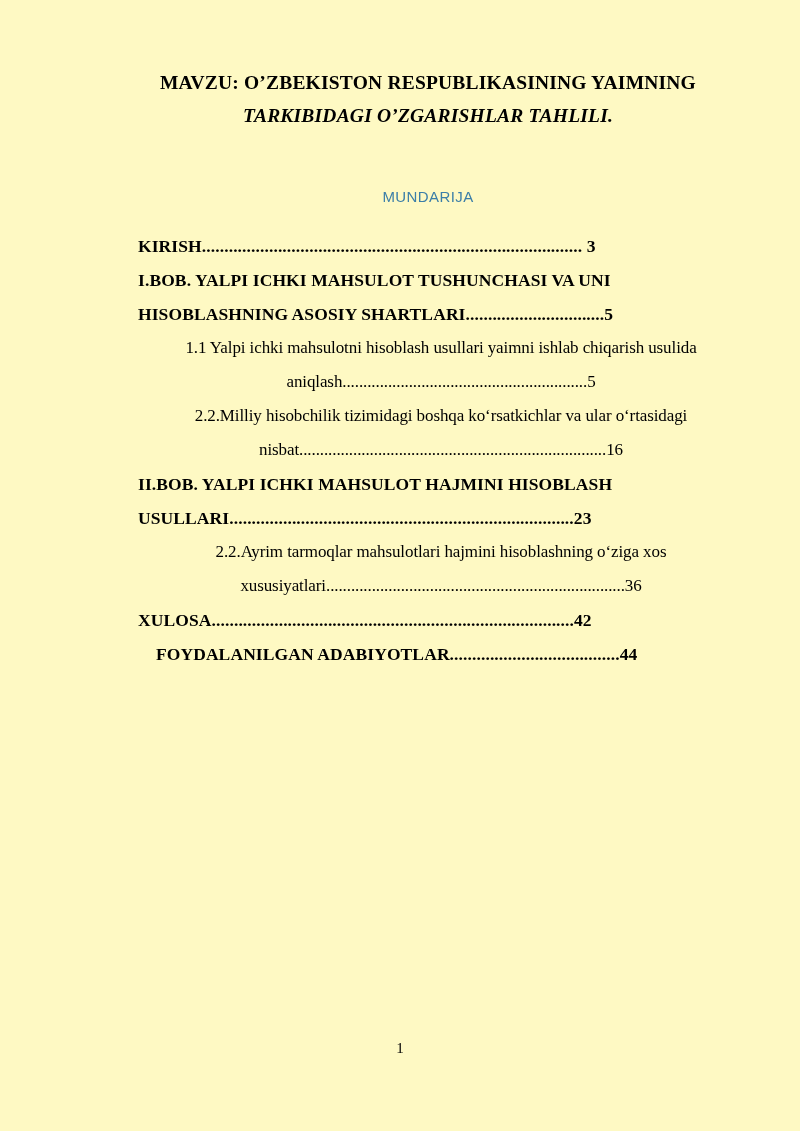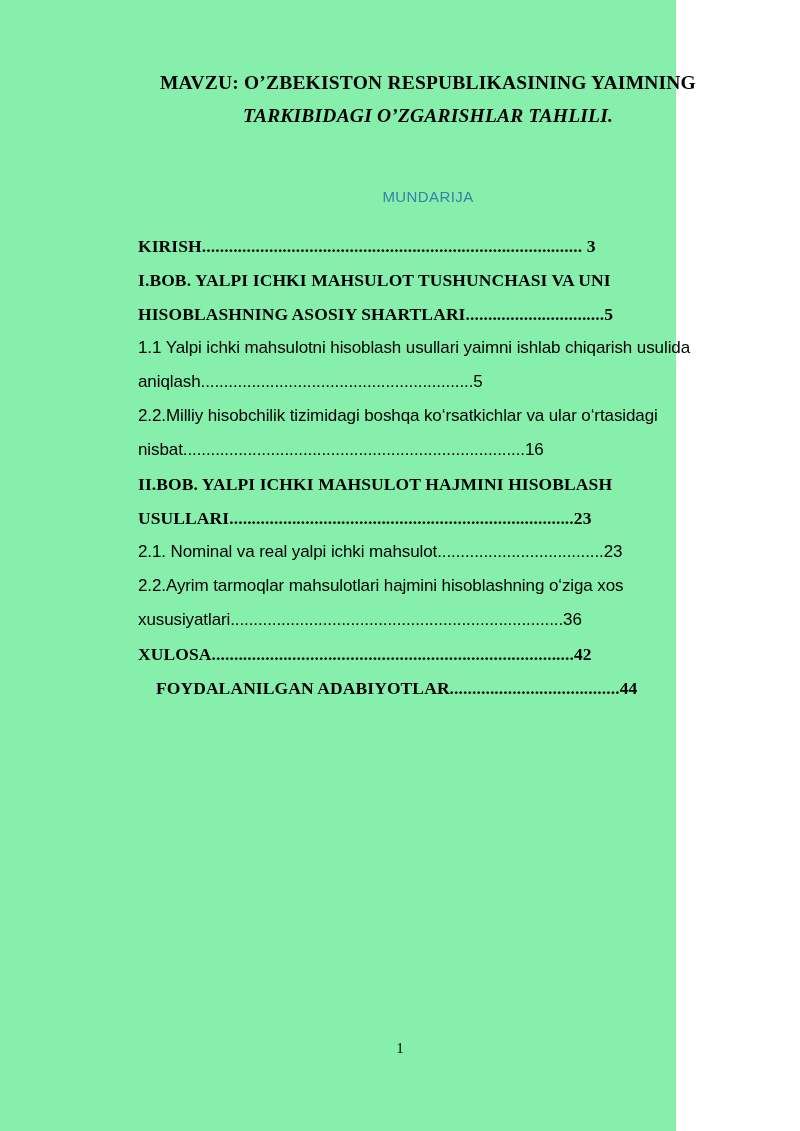--- a/index.html
+++ b/index.html
@@ -12,23 +12,23 @@
     height: 1131px;
     position: relative;
     font-family: "Liberation Serif", serif;
     color: #000000;
     overflow: hidden;
   }
   .page {
     position: absolute;
     left: 0;
     top: 0;
-    width: 676px;
+    width: 800px;
     height: 1131px;
-    background: #86efac;
+    background: #fef9c3;
   }
   .content {
     position: absolute;
     left: 112px;
     top: 66px;
     width: 632px;
   }
   .doc-title {
     font-family: "Liberation Serif", serif;
     font-weight: bold;
@@ -60,24 +60,25 @@
     line-height: 34px;
     white-space: pre-wrap;
     word-break: break-word;
   }
   .bold-serif {
     font-family: "Liberation Serif", serif;
     font-weight: bold;
     letter-spacing: 0.1px;
   }
   .reg-sans {
-    font-family: Liberation Sans, sans-serif;
+    font-family: Liberation Serif, serif;
     font-weight: normal;
     font-size: 17px;
     letter-spacing: -0.1px;
+    text-align: center;
   }
   .page-number {
     position: absolute;
     left: 0;
     top: 1040px;
     width: 800px;
     text-align: center;
     font-family: "Liberation Serif", serif;
     font-size: 15px;
     color: #000;
@@ -95,21 +96,20 @@
     </div>
 
     <div class="toc-heading">MUNDARIJA</div>
 
     <div class="toc">
       <div class="toc-line bold-serif">KIRISH..................................................................................... 3</div>
       <div class="toc-line bold-serif">I.BOB. YALPI ICHKI MAHSULOT TUSHUNCHASI VA UNI HISOBLASHNING ASOSIY SHARTLARI...............................5</div>
       <div class="toc-line reg-sans">1.1 Yalpi ichki mahsulotni hisoblash usullari yaimni ishlab chiqarish usulida aniqlash...........................................................5</div>
       <div class="toc-line reg-sans">2.2.Milliy hisobchilik tizimidagi boshqa ko‘rsatkichlar va ular o‘rtasidagi nisbat..........................................................................16</div>
       <div class="toc-line bold-serif">II.BOB. YALPI ICHKI MAHSULOT HAJMINI HISOBLASH USULLARI.............................................................................23</div>
-      <div class="toc-line reg-sans">2.1. Nominal va real yalpi ichki mahsulot....................................23</div>
       <div class="toc-line reg-sans">2.2.Ayrim tarmoqlar mahsulotlari hajmini hisoblashning o‘ziga xos xususiyatlari........................................................................36</div>
       <div class="toc-line bold-serif">XULOSA.................................................................................42</div>
       <div class="toc-line bold-serif">    FOYDALANILGAN ADABIYOTLAR......................................44</div>
     </div>
 
   </div>
 
   <div class="page-number">1</div>
 </div>
 

